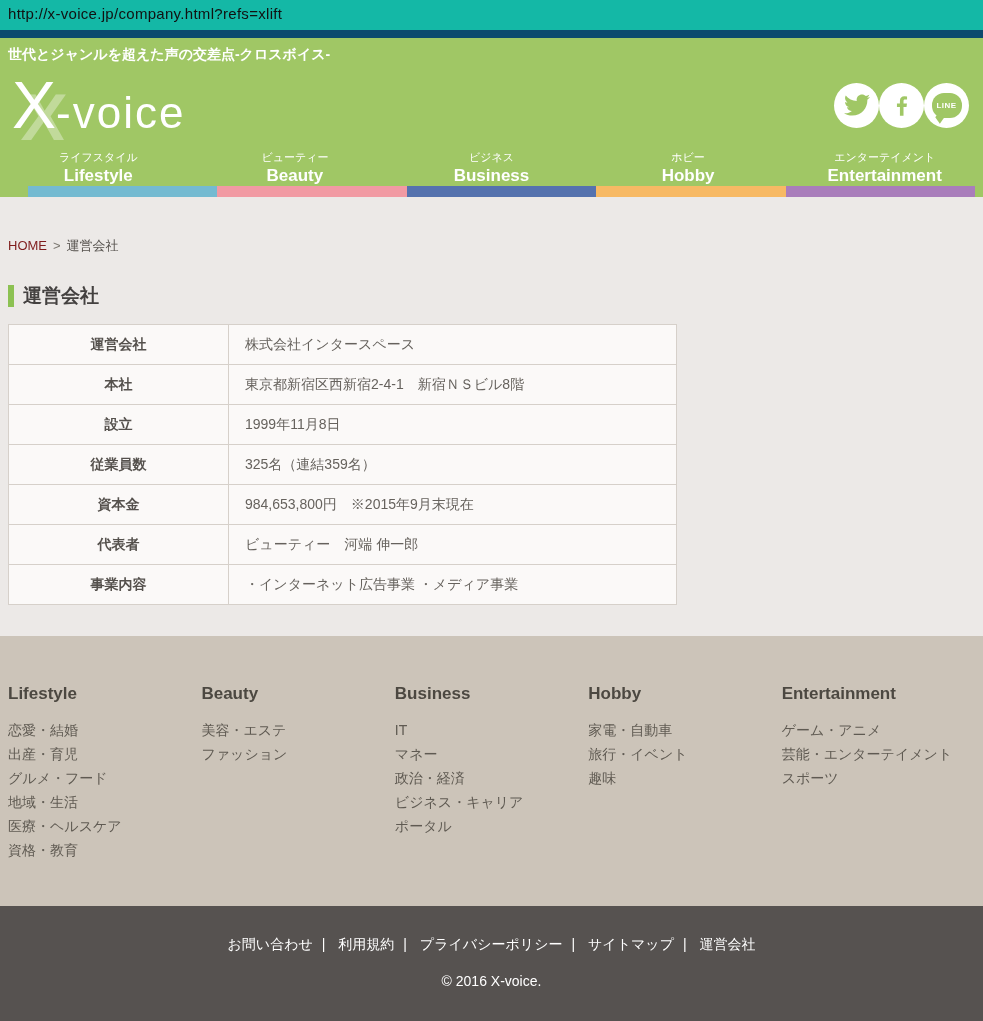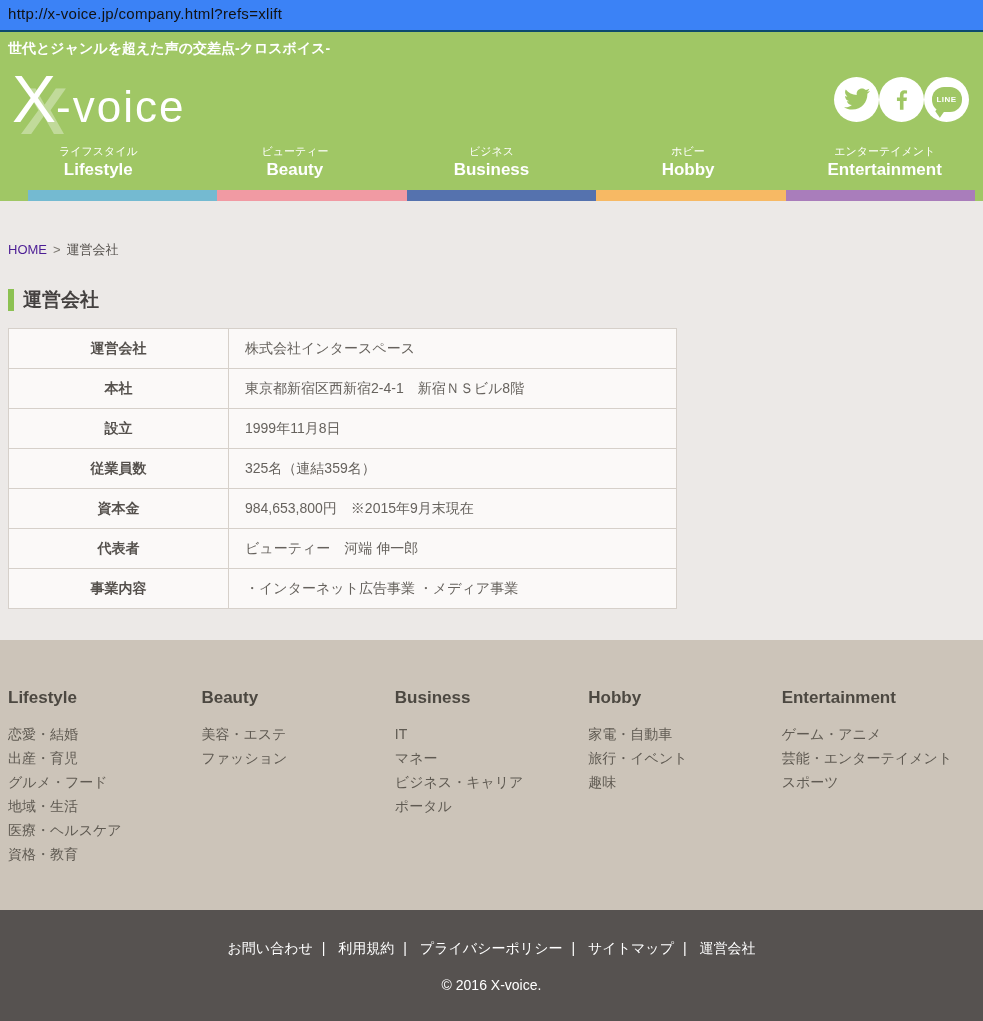--- a/index.html
+++ b/index.html
@@ -4,52 +4,52 @@
 <style>
   * { box-sizing: border-box; }
   html,body { margin:0; padding:0; }
   body {
     width: 983px;
     font-family: "Liberation Sans", sans-serif;
     background: #ece9e7;
     color: #4d4a47;
   }
   
-  .url-bar { background:#3b82f6; height:30px; padding:5px 8px 0; }
+  .url-bar { background:#14b8a6; height:30px; padding:5px 8px 0; }
   .url-text { font-size:15px; color:#111; letter-spacing:0.3px; }
 
   
-  .header { background:#a0c765; border-top:2px solid #0c4a6e; }
+  .header { background:#a0c765; border-top:8px solid #0c4a6e; }
   .tagline { color:#fff; font-weight:bold; font-size:14px; padding:8px 8px 0; height:26px; }
   .logo-row { display:flex; justify-content:space-between; align-items:center; height:82px; padding:0 14px 0 8px; }
   .logo { position:relative; line-height:1; padding-left:4px; }
   .logo-ghost { position:absolute; left:14px; top:12px; font-size:66px; font-weight:bold; color:rgba(255,255,255,0.35); transform:skewX(-4deg); }
   .logo-x { position:relative; font-size:66px; color:#fff; font-weight:normal; }
   .logo-voice { position:relative; font-size:44px; color:#fff; font-weight:normal; letter-spacing:2px; }
   .social { display:flex; gap:0; }
   .social-circle { width:45px; height:45px; border-radius:50%; background:#fff; display:flex; align-items:center; justify-content:center; cursor:pointer; }
   .social-circle svg { display:block; }
   .fb-glyph { fill:#a0c765; }
   .tw-glyph { fill:#a0c765; }
   .line-bubble { width:30px; height:25px; background:#a0c765; border-radius:12px; position:relative; display:flex; align-items:center; justify-content:center; }
   .line-bubble::after { content:""; position:absolute; left:4px; bottom:-3px; width:8px; height:8px; background:#a0c765; transform:rotate(55deg) skewX(20deg); }
   .line-label { color:#fff; font-size:8px; font-weight:bold; letter-spacing:0.5px; position:relative; }
 
   
   .nav { display:flex; padding:4px 0 0; }
-  .nav-item { flex:1; text-align:center; padding-bottom:10px; cursor:pointer; color:#fff; }
+  .nav-item { flex:1; text-align:center; cursor:pointer; color:#fff; }
   .nav-jp { font-size:11px; display:block; }
   .nav-en { font-size:17px; font-weight:bold; display:block; margin-top:1px; }
   .nav-bars { display:flex; height:11px; padding:0 8px 0 28px; }
   .nav-bar { flex:1; }
 
   
   .main { height:439px; padding:40px 8px 0; }
   .breadcrumb { font-size:13px; color:#55514d; }
-  .breadcrumb a { color:#4c1d95; cursor:pointer; }
+  .breadcrumb a { color:#7f1d1d; cursor:pointer; }
   .breadcrumb .sep { margin:0 6px; color:#7a766f; }
   .page-title { display:flex; align-items:center; margin-top:28px; }
   .title-bar { width:6px; height:22px; background:#8cc152; margin-right:9px; }
   .title-text { font-size:19px; font-weight:bold; color:#444140; }
 
   .ctable { display:table; border-collapse:collapse; margin-top:15px; width:669px; background:#fbf9f8; }
   .crow { display:table-row; }
   .clabel, .cvalue { display:table-cell; border:1px solid #d6d0ca; height:40px; vertical-align:middle; font-size:14px; }
   .clabel { width:220px; text-align:center; font-weight:bold; color:#55514d; }
   .cvalue { padding-left:16px; color:#66625d; }
@@ -228,20 +228,21 @@
     </div>
 
     <div class="fcol">
       <div class="fcol-heading">Business</div>
       <ul class="fcol-links">
 
           <li>IT</li>
 
           <li>マネー</li>
 
+          <li>政治・経済</li>
 
           <li>ビジネス・キャリア</li>
 
           <li>ポータル</li>
         </ul>
     </div>
 
     <div class="fcol">
       <div class="fcol-heading">Hobby</div>
       <ul class="fcol-links">

